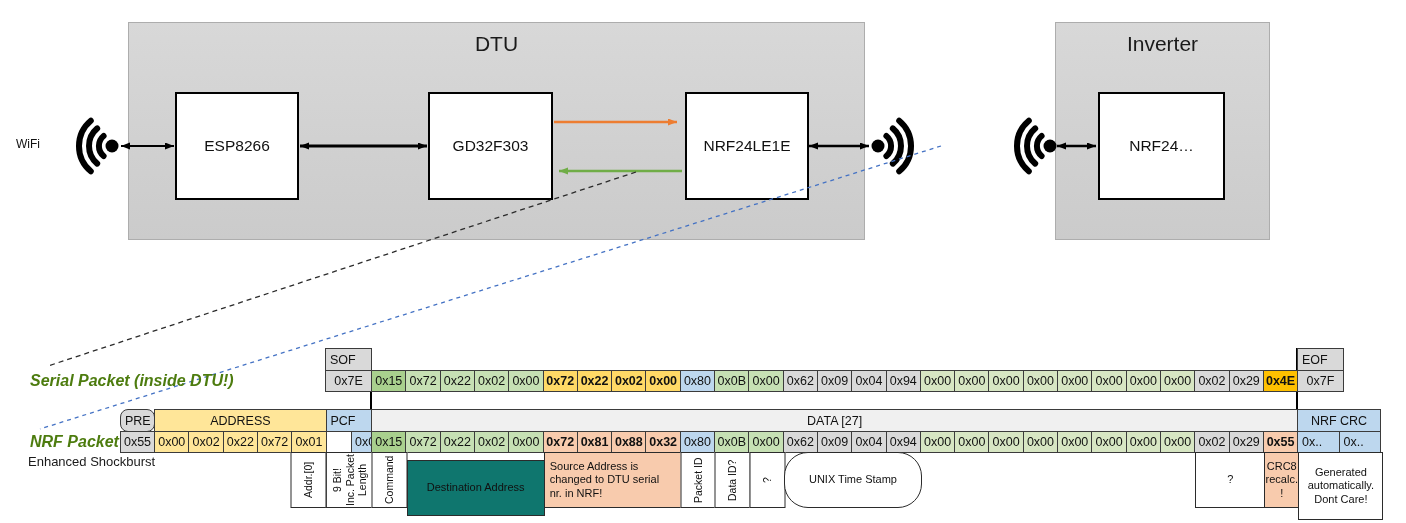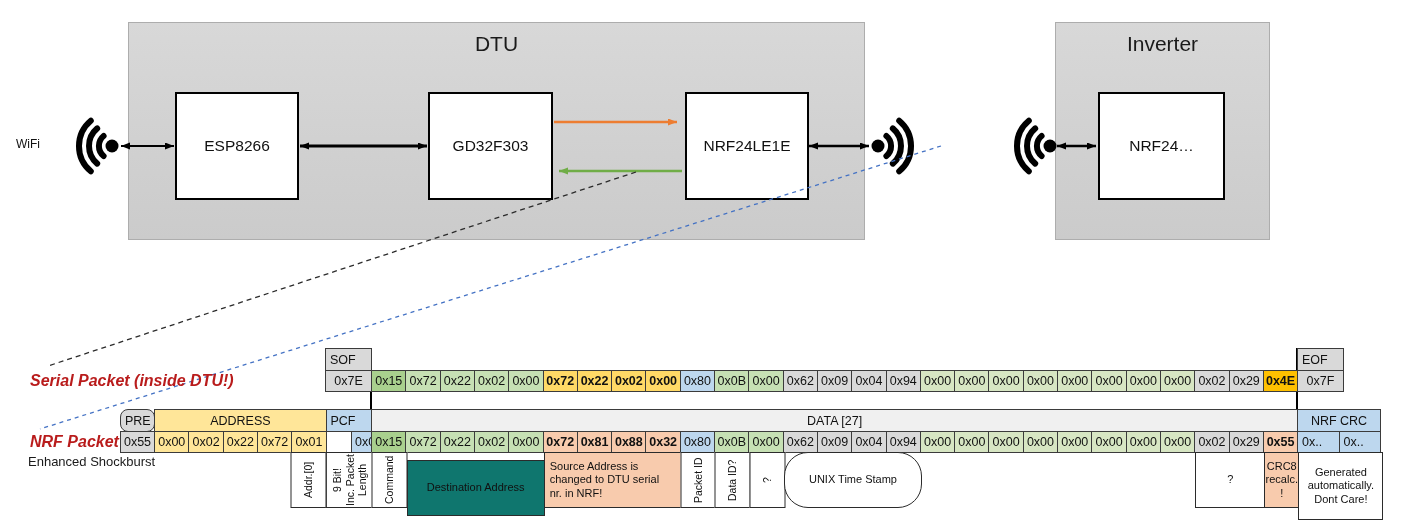--- a/index.html
+++ b/index.html
@@ -16,21 +16,21 @@
   .cell{position:absolute;box-sizing:border-box;border:1px solid #3b3b3b;background:#fff;
         display:flex;align-items:center;justify-content:center;font-size:12.5px;color:#111;}
   .bold{font-weight:700;}
   .hleft{justify-content:flex-start;padding-left:4px;}
   .crcv{justify-content:flex-start;padding-left:4px;}
   .acell{position:absolute;box-sizing:border-box;border:1px solid #2b2b2b;background:#fff;
          display:flex;align-items:center;justify-content:center;text-align:center;
          font-size:11px;line-height:1.22;white-space:pre-line;color:#111;}
   .aleft{justify-content:flex-start;text-align:left;padding:2px 5px;}
   .vtext{writing-mode:vertical-rl;transform:rotate(180deg);font-size:10.5px;line-height:1.2;}
-  .pkt-label{position:absolute;font-style:italic;font-weight:700;font-size:16px;color:#b91c1c;}
+  .pkt-label{position:absolute;font-style:italic;font-weight:700;font-size:16px;color:#4d7c0f;}
   .sub-label{position:absolute;font-size:13px;color:#1a1a1a;}
   .vline{position:absolute;width:2px;background:#000;}
   svg{position:absolute;left:0;top:0;pointer-events:none;}
 </style>
 </head>
 <body>
 
 <div id="canvas">
 
   <div class="container" style="left:128px;top:22px;width:737px;height:218px;">

